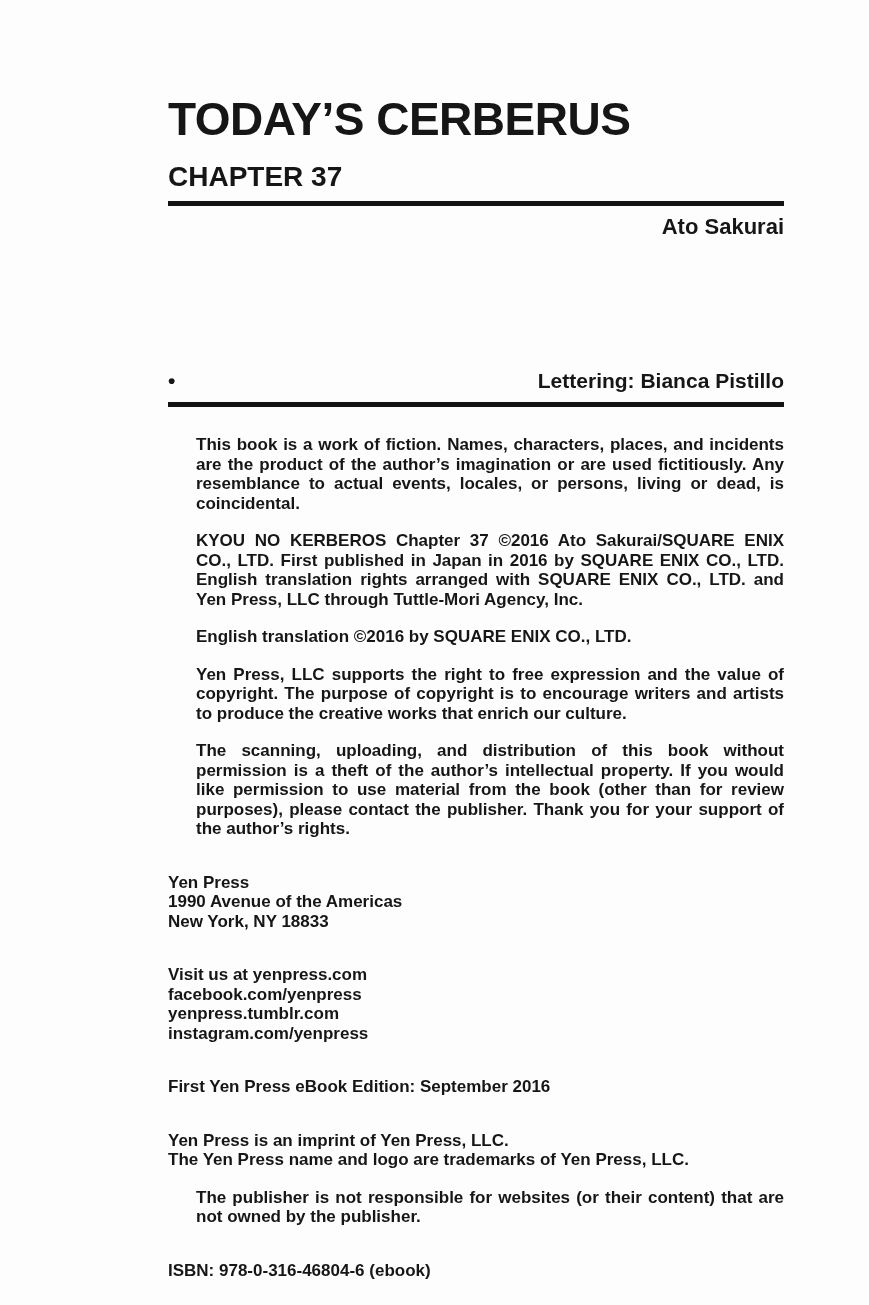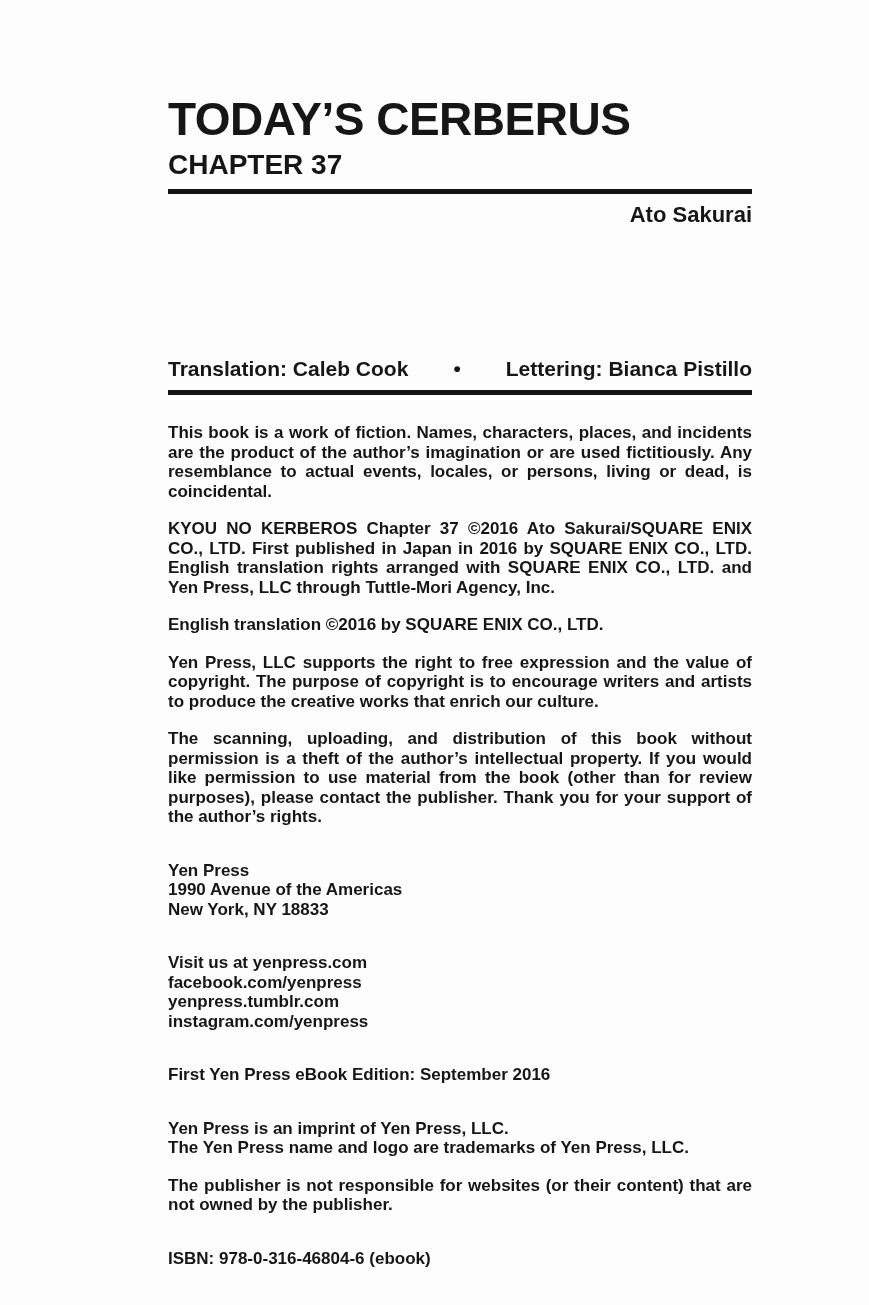--- a/index.html
+++ b/index.html
@@ -13,31 +13,31 @@
     color: #161616;
     font-family: "Liberation Sans", "DejaVu Sans", sans-serif;
     font-weight: bold;
     overflow: hidden;
   }
   .page {
     box-sizing: border-box;
     width: 869px;
     height: 1305px;
     padding-left: 168px;
-    padding-right: 117px;
+    padding-right: 85px;
   }
   .book-title {
     padding-top: 96px;
     font-size: 46px;
     line-height: 46px;
     letter-spacing: -0.5px;
     white-space: nowrap;
   }
   .chapter-heading {
-    margin-top: 9px;
+    margin-top: 21px;
     font-size: 28px;
     line-height: 28px;
     letter-spacing: 0px;
   }
   .rule {
     margin-top: 10px;
     height: 5px;
     background: #141414;
   }
   .author-name {
@@ -57,20 +57,21 @@
   .rule-credits {
     margin-top: 9px;
     height: 5px;
     background: #141414;
   }
   .para {
     margin-top: 18px;
     font-size: 17px;
     line-height: 19.5px;
     text-align: justify;
+    margin-left: 28px;
   }
   .para.first-after-rule {
     margin-top: 28px;
   }
   .block {
     margin-top: 34px;
     font-size: 17px;
     line-height: 19.5px;
   }
   .block div {
@@ -84,21 +85,20 @@
 
   <div class="book-title">TODAY’S CERBERUS</div>
 
   <div class="chapter-heading">CHAPTER 37</div>
 
   <div class="rule"></div>
 
   <div class="author-name">Ato Sakurai</div>
 
   <div class="credits-line">
-    <span>Translation: Caleb Cook</span>
     <span>•</span>
     <span>Lettering: Bianca Pistillo</span>
   </div>
 
   <div class="rule rule-credits"></div>
 
   <div class="para first-after-rule">This book is a work of fiction. Names, characters, places, and incidents are the product of the author’s imagination or are used fictitiously. Any resemblance to actual events, locales, or persons, living or dead, is coincidental.</div>
 
   <div class="para">KYOU NO KERBEROS Chapter 37 ©2016 Ato Sakurai/SQUARE ENIX CO., LTD. First published in Japan in 2016 by SQUARE ENIX CO., LTD. English translation rights arranged with SQUARE ENIX CO., LTD. and Yen Press, LLC through Tuttle-Mori Agency, Inc.</div>
 

